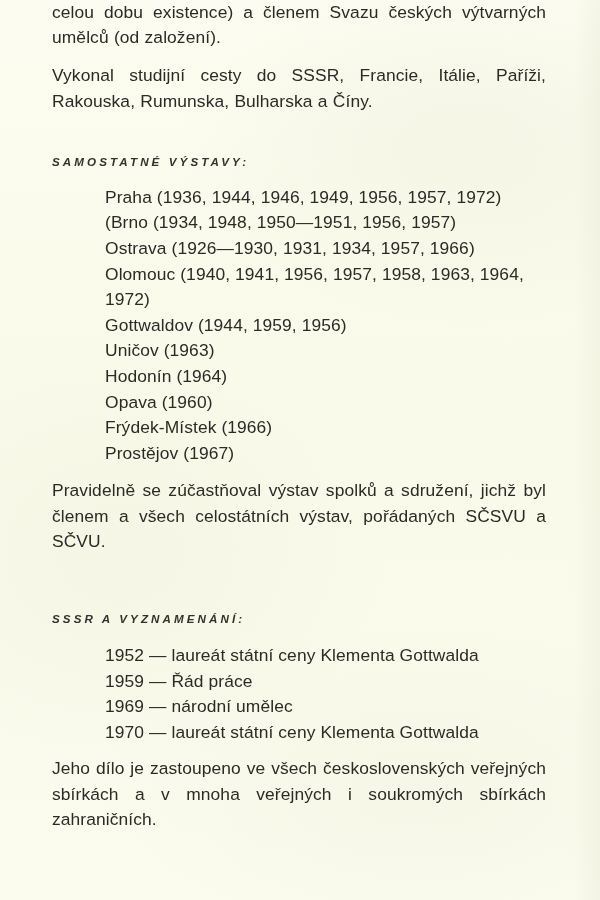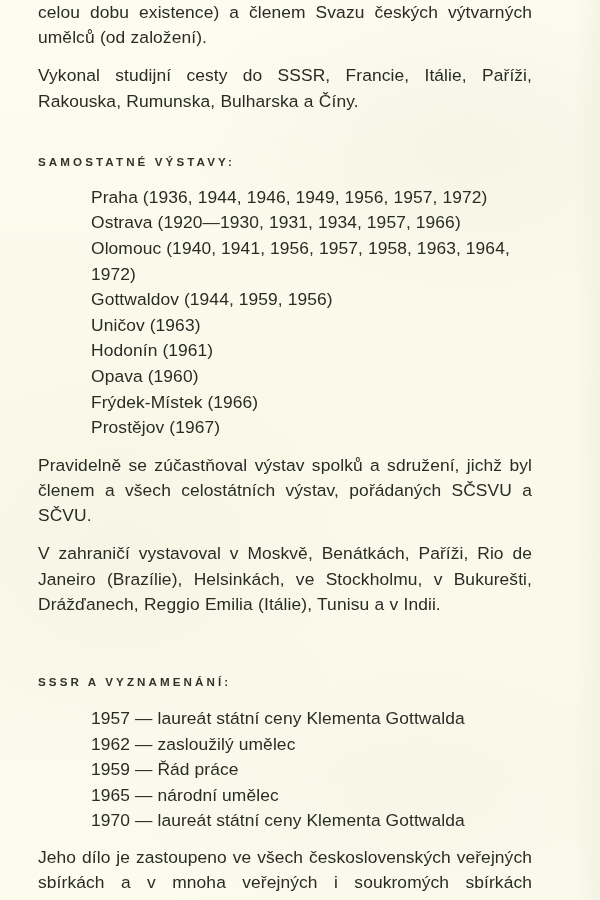--- a/index.html
+++ b/index.html
@@ -32,21 +32,21 @@
     content: "";
     position: absolute;
     top: 0; right: 0;
     width: 26px; height: 100%;
     background: linear-gradient(90deg, rgba(208,208,186,0) 0%, rgba(208,208,186,0.16) 100%);
     pointer-events: none;
   }
 
   .content {
     position: absolute;
-    left: 38px;
+    left: 52px;
     top: 0;
     width: 494px;   
     height: 768px;
   }
 
   
   p.body {
     margin: 0 0 13px 0;
     font-size: 17.4px;
     line-height: 25.2px;
@@ -64,20 +64,21 @@
 
   
   h2.section {
     margin: 0;
     font-size: 11.6px;
     font-weight: 600;
     letter-spacing: 3.1px;
     line-height: 16px;
     text-transform: none;
     color: #32322c;
+    font-style: italic;
   }
 
   
   ul.indent-list {
     list-style: none;
     margin: 1px;
     padding: 0 0 0 52px;   
   }
   ul.indent-list li {
     font-size: 17.4px;
@@ -104,47 +105,46 @@
     <p class="body">Vykonal studijní cesty do SSSR, Francie, Itálie, Paříži, Rakouska, Rumunska, Bulharska a Číny.</p>
 
     <div class="sp-after-para-1"></div>
 
     <h2 class="section">SAMOSTATNÉ VÝSTAVY:</h2>
 
     <div class="sp-after-head-1"></div>
 
     <ul class="indent-list">
       <li>Praha (1936, 1944, 1946, 1949, 1956, 1957, 1972)</li>
-      <li>Ostrava (1920—1930, 1931, 1934, 1957, 1966)</li>
+      <li>(Brno (1934, 1948, 1950—1951, 1956, 1957)</li>
+      <li>Ostrava (1926—1930, 1931, 1934, 1957, 1966)</li>
       <li>Olomouc (1940, 1941, 1956, 1957, 1958, 1963, 1964, 1972)</li>
       <li>Gottwaldov (1944, 1959, 1956)</li>
       <li>Uničov (1963)</li>
-      <li>Hodonín (1961)</li>
+      <li>Hodonín (1964)</li>
       <li>Opava (1960)</li>
       <li>Frýdek-Místek (1966)</li>
       <li>Prostějov (1967)</li>
     </ul>
 
     <div class="sp-after-list-1"></div>
 
     <p class="body">Pravidelně se zúčastňoval výstav spolků a sdružení, jichž byl členem a všech celostátních výstav, pořádaných SČSVU a SČVU.</p>
 
-    <p class="body">V zahraničí vystavoval v Moskvě, Benátkách, Paříži, Rio de Janeiro (Brazílie), Helsinkách, ve Stockholmu, v Bukurešti, Drážďanech, Reggio Emilia (Itálie), Tunisu a v Indii.</p>
 
     <div class="sp-before-head-2"></div>
 
     <h2 class="section">SSSR A VYZNAMENÁNÍ:</h2>
 
     <div class="sp-after-head-2"></div>
 
     <ul class="indent-list">
-      <li>1957 — laureát státní ceny Klementa Gottwalda</li>
-      <li>1962 — zasloužilý umělec</li>
+      <li>1952 — laureát státní ceny Klementa Gottwalda</li>
       <li>1959 — Řád práce</li>
-      <li>1965 — národní umělec</li>
+      <li>1969 — národní umělec</li>
       <li>1970 — laureát státní ceny Klementa Gottwalda</li>
     </ul>
 
     <div class="sp-after-list-2"></div>
 
     <p class="body">Jeho dílo je zastoupeno ve všech československých veřejných sbírkách a v mnoha veřejných i soukromých sbírkách zahraničních.</p>
 
   </div>
 </div>
 

